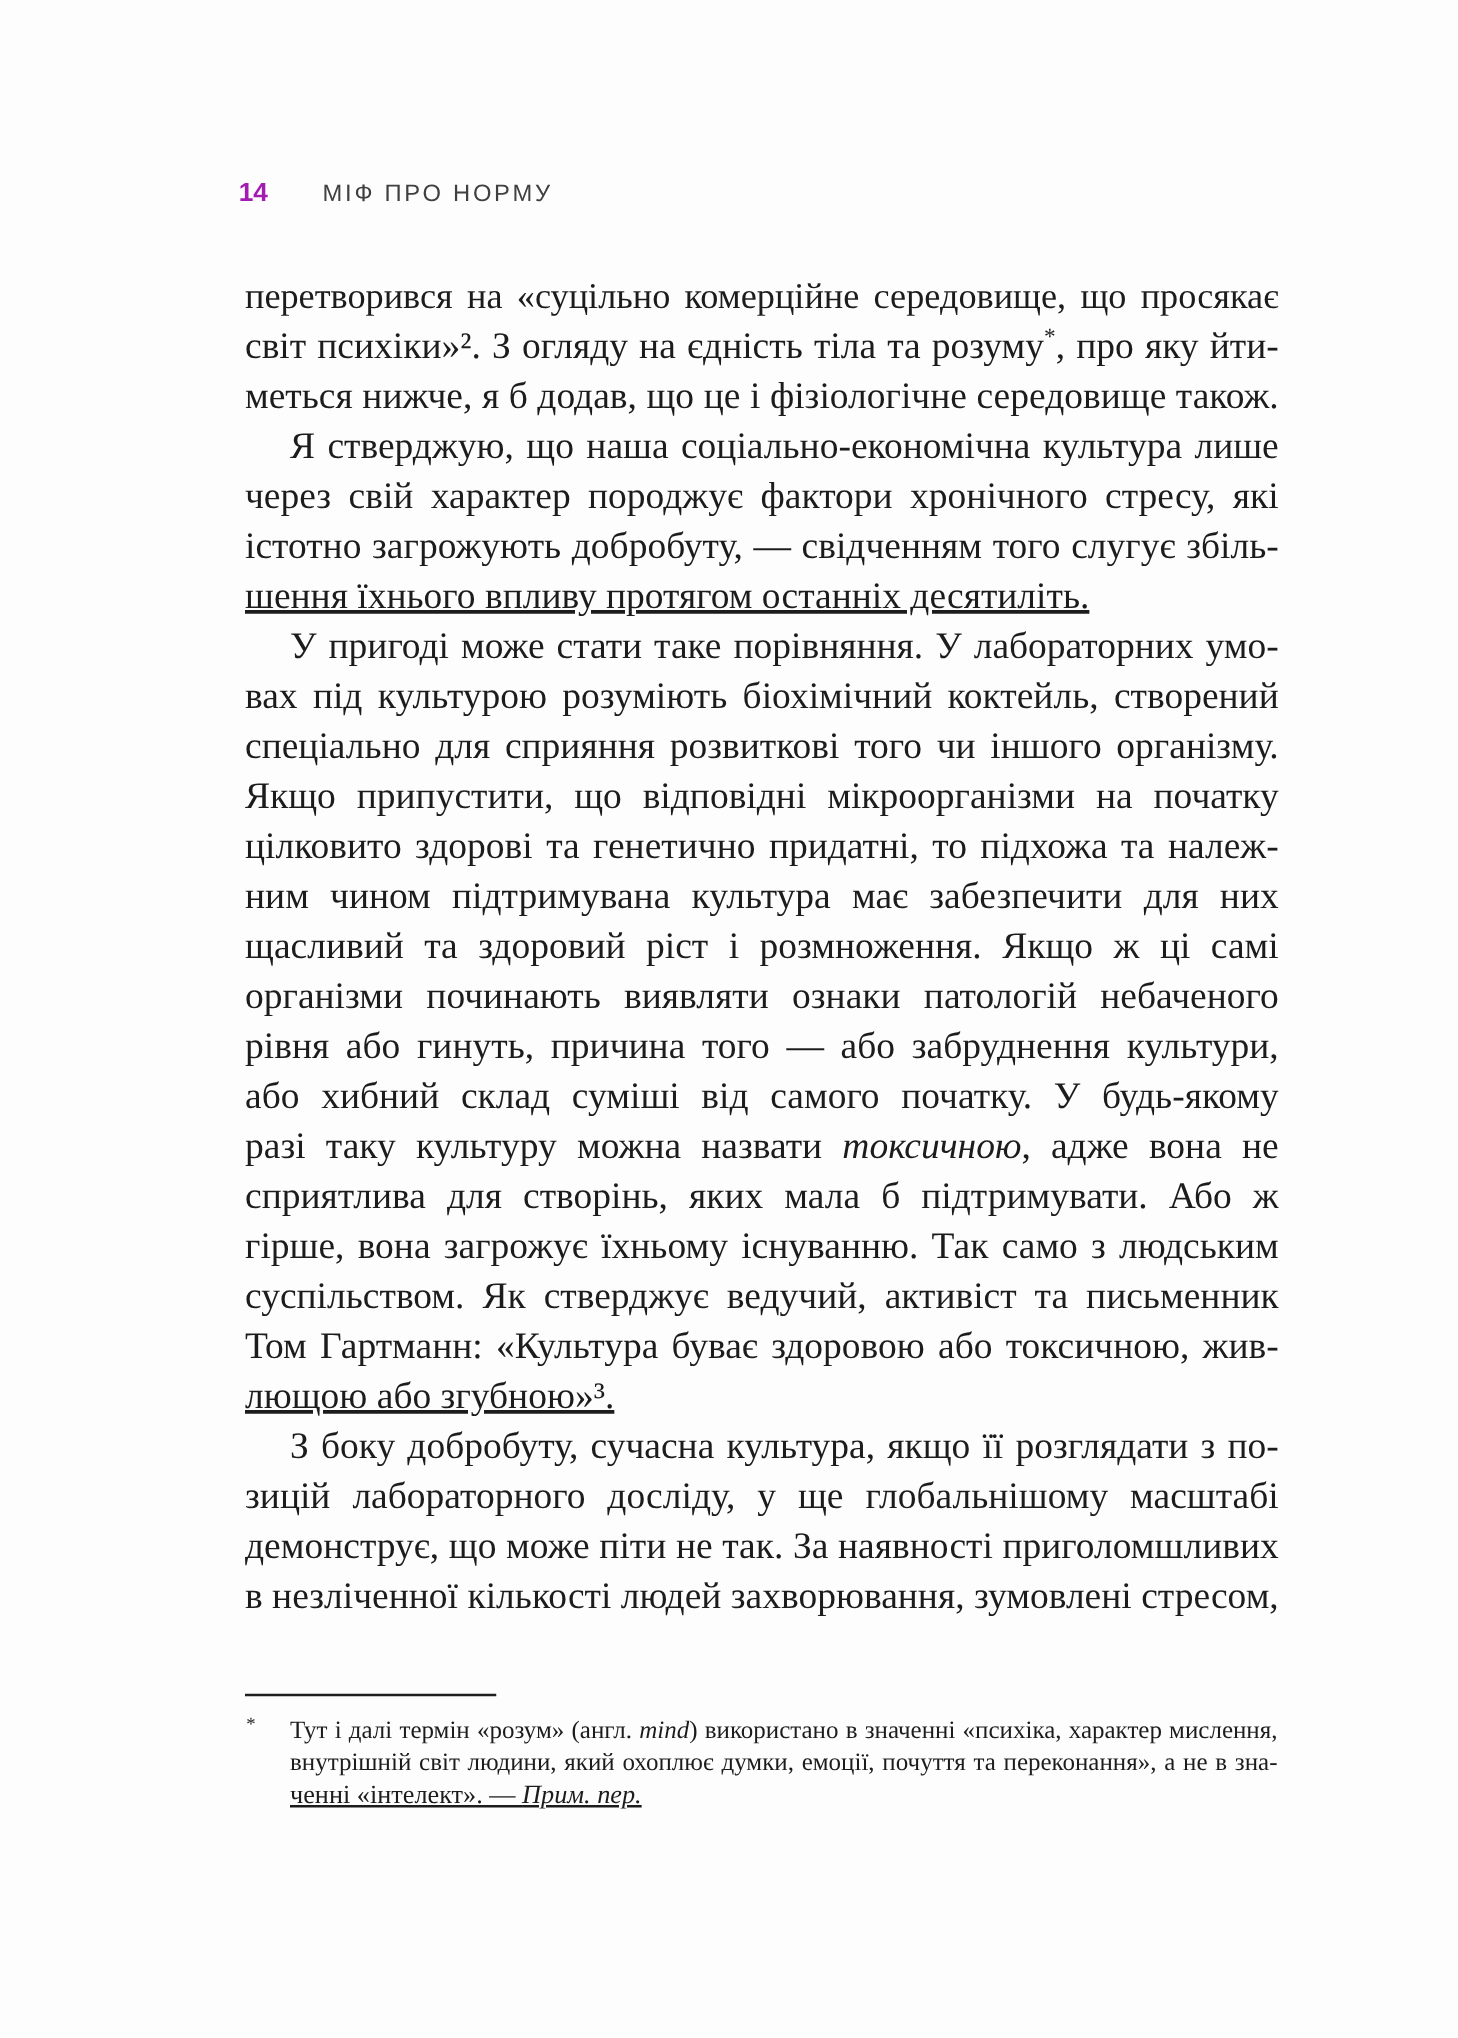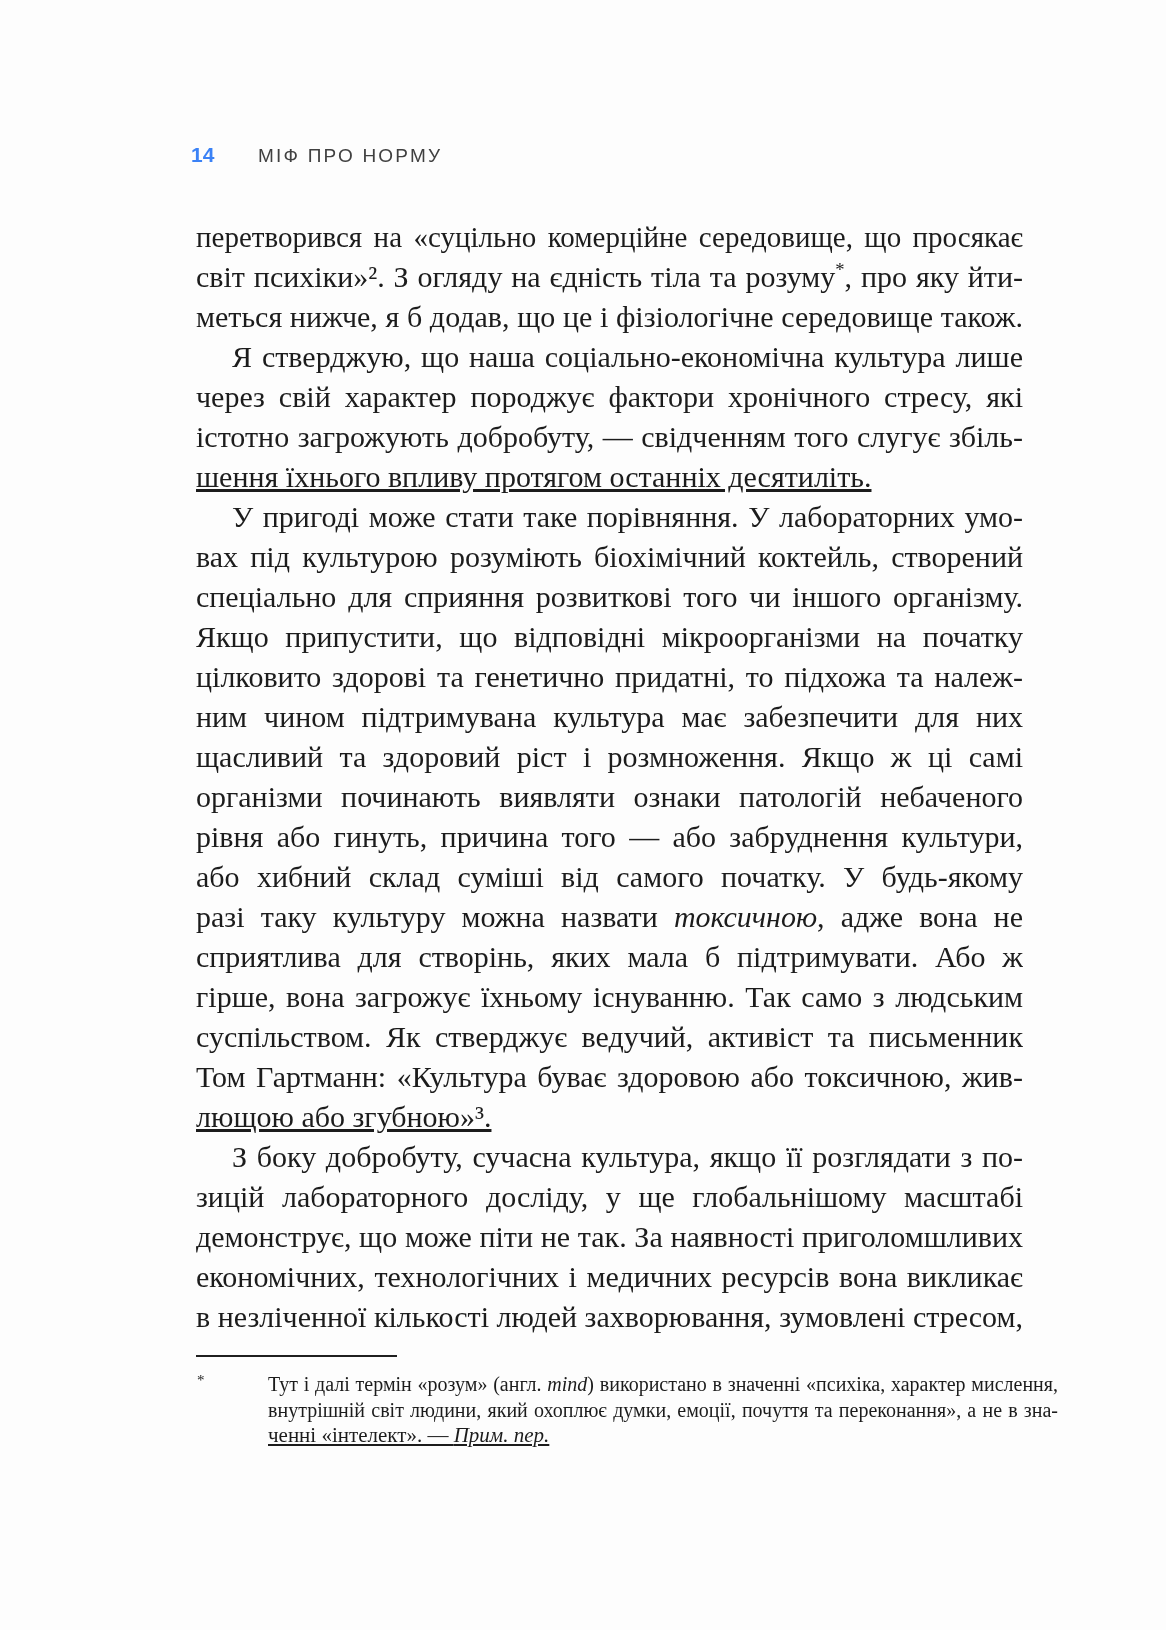--- a/index.html
+++ b/index.html
@@ -13,21 +13,21 @@
   .page-header {
     position: absolute;
     left: 191px; top: 143px;
     font-family: "Liberation Sans", sans-serif;
     color: #3c3c3c;
     white-space: nowrap;
   }
   .page-number {
     font-weight: bold;
     font-size: 21px;
-    color: #3b82f6;
+    color: #a21caf;
     display: inline-block;
     width: 67px;
   }
   .running-title {
     font-size: 19px;
     letter-spacing: 2.2px;
     color: #404040;
   }
   .body-text {
     position: absolute;
@@ -58,21 +58,20 @@
     font-size: 15px;
     color: #1c1c1c;
   }
   .footnote-text {
     position: absolute;
     left: 232px; top: 1372px;
     width: 790px;
     font-size: 21px;
     line-height: 25.5px;
     color: #1c1c1c;
-    margin-left: 36px;
   }
 </style>
 </head>
 <body>
 
 <header class="page-header">
   <span class="page-number">14</span><span class="running-title">МІФ ПРО НОРМУ</span>
 </header>
 
 <main class="body-text">
@@ -95,21 +94,20 @@
     <div class="line"><span>або хибний склад суміші від самого початку. У будь-якому</span></div>
     <div class="line"><span>разі таку культуру можна назвати </span><span class="em">токсичною</span><span>, адже вона не</span></div>
     <div class="line"><span>сприятлива для створінь, яких мала б підтримувати. Або ж</span></div>
     <div class="line"><span>гірше, вона загрожує їхньому існуванню. Так само з людським</span></div>
     <div class="line"><span>суспільством. Як стверджує ведучий, активіст та письменник</span></div>
     <div class="line"><span>Том Гартманн: «Культура буває здоровою або токсичною, жив-</span></div>
     <div class="line nj"><span>лющою або згубною»³.</span></div>
     <div class="line ind"><span>З боку добробуту, сучасна культура, якщо її розглядати з по-</span></div>
     <div class="line"><span>зицій лабораторного досліду, у ще глобальнішому масштабі</span></div>
     <div class="line"><span>демонструє, що може піти не так. За наявності приголомшливих</span></div>
-    <div class="line"><span>економічних, технологічних і медичних ресурсів вона викликає</span></div>
     <div class="line"><span>в незліченної кількості людей захворювання, зумовлені стресом,</span></div>
   </main>
 
 <div class="footnote-rule"></div>
 <span class="footnote-marker">*</span>
 <section class="footnote-text">
     <div class="line" style="font-size: 20px;"><span>Тут і далі термін «розум» (англ. </span><span class="em">mind</span><span>) використано в значенні «психіка, характер мислення,</span></div>
     <div class="line" style="font-size: 20px;"><span>внутрішній світ людини, який охоплює думки, емоції, почуття та переконання», а не в зна-</span></div>
     <div class="line nj"><span>ченні «інтелект». — </span><span class="em">Прим. пер.</span></div>
   </section>

